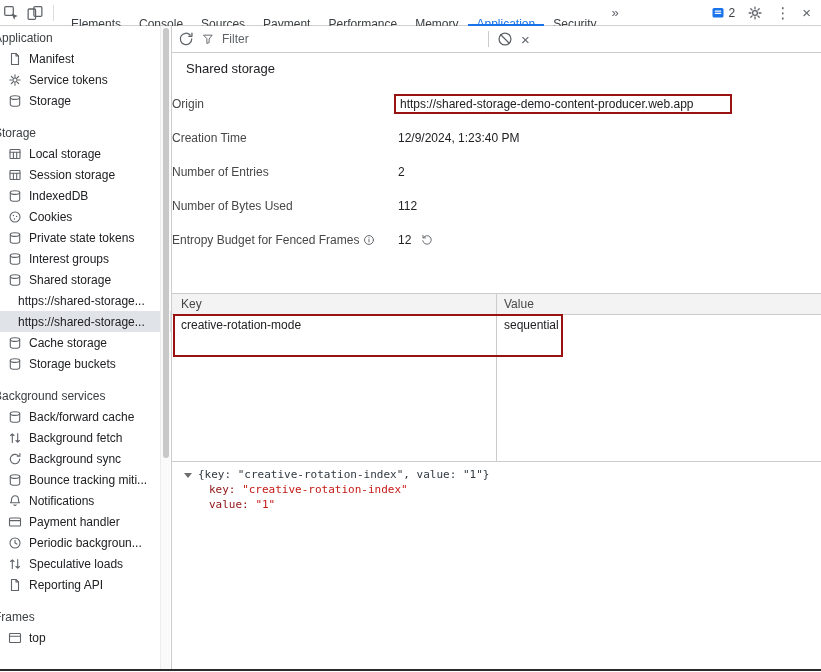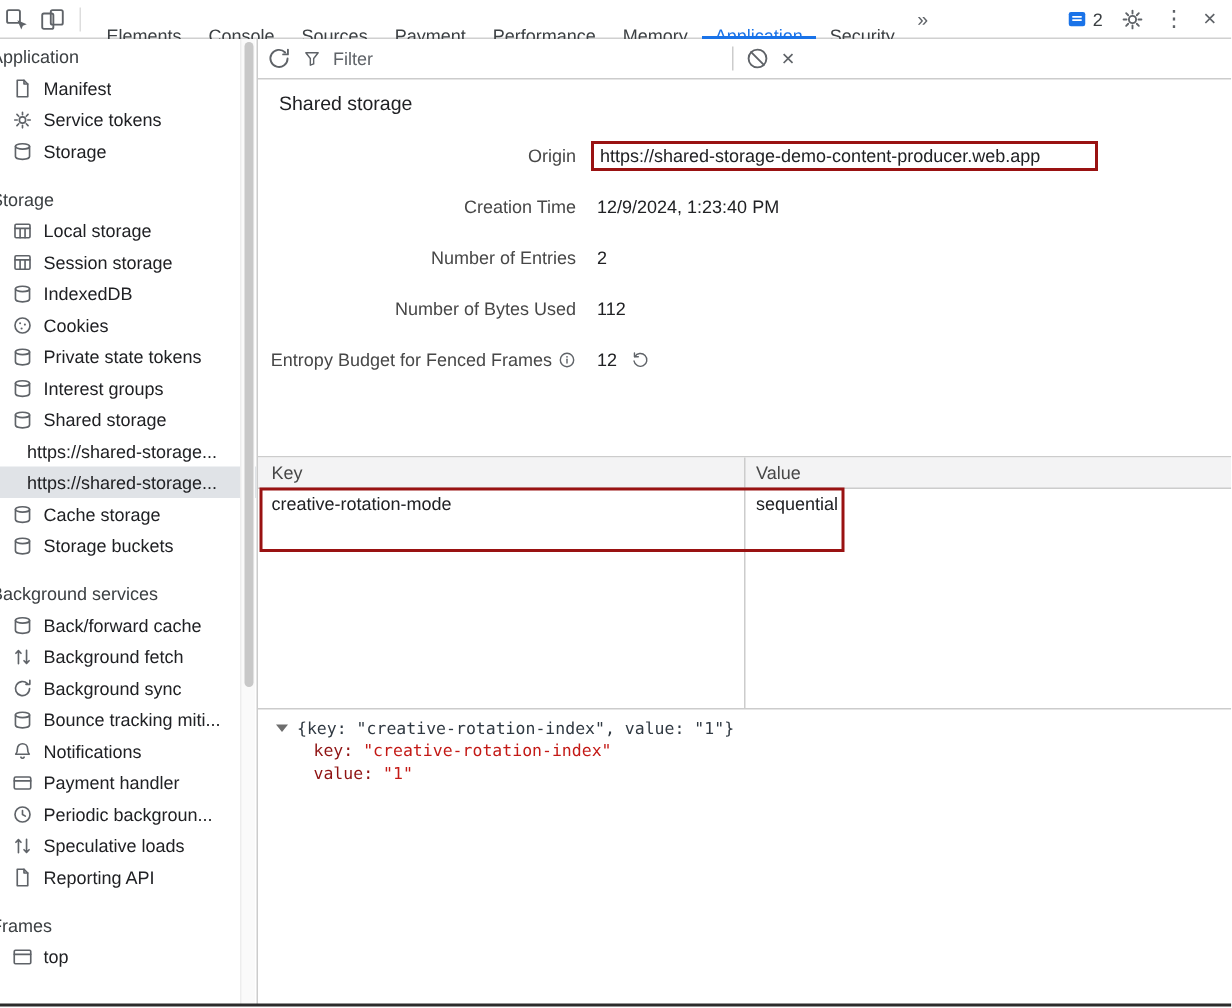--- a/index.html
+++ b/index.html
@@ -34,25 +34,25 @@
   
   .main { flex:1; position:relative; overflow:hidden; background:#fff; }
   .toolbar { height:27px; display:flex; align-items:center; border-bottom:1px solid #ccc; padding:0 6px; gap:8px; color:#5f6368; }
   .filter-wrap { display:flex; align-items:center; gap:6px; }
   .filter-input { border:none; outline:none; width:230px; font:12px "Liberation Sans", sans-serif; color:#202124; background:transparent; }
   .filter-input::placeholder { color:#5f6368; }
   .tb-divider { width:1px; height:16px; background:#ccc; margin-left:30px; }
   .report { padding-top:8px; }
   .report-title { font-size:13px; font-weight:500; margin:0 0 18px 14px; color:#202124; }
   .f-row { display:flex; align-items:center; height:20px; margin-bottom:14px; }
-  .f-label { width:212px; display:flex; justify-content:flex-end; align-items:center; gap:4px; text-align:right; color:#474747; white-space:nowrap; }
+  .f-label { width:212px; display:flex; align-items:center; gap:4px; text-align:right; color:#474747; white-space:nowrap; }
   .f-value { margin-left:14px; display:flex; align-items:center; gap:10px; color:#202124; white-space:nowrap; }
   .red-annot { display:inline-block; border:2px solid #991212; padding:1px 36px 1px 4px; margin:-3px 0 -3px -4px; }
   
-  .dgrid { position:relative; margin-top:54px; height:169px; border-top:1px solid #ccc; border-bottom:1px solid #ccc; }
+  .dgrid { position:relative; margin-top:43px; height:169px; border-top:1px solid #ccc; border-bottom:1px solid #ccc; }
   .dg-col-divider { position:absolute; left:324px; top:0; bottom:0; width:1px; background:#ccc; }
   .dg-head { display:flex; height:21px; line-height:21px; background:#f3f3f4; border-bottom:1px solid #ccc; color:#474747; }
   .dg-row { display:flex; height:20px; line-height:20px; }
   .dg-row.selected { background:#ececec; }
   .c-key { width:324px; padding-left:9px; overflow:hidden; white-space:nowrap; }
   .c-val { flex:1; padding-left:8px; white-space:nowrap; }
   .rows-annot { position:absolute; left:1px; top:20px; width:390px; height:43px; border:2px solid #991212; pointer-events:none; }
   
   .preview { padding:5px 0 0 12px; font-family:"DejaVu Sans Mono", monospace; font-size:11px; line-height:15px; color:#303942; }
   .tri { display:inline-block; width:0; height:0; border-left:4px solid transparent; border-right:4px solid transparent; border-top:5px solid #6e6e6e; margin-right:6px; vertical-align:middle; }

